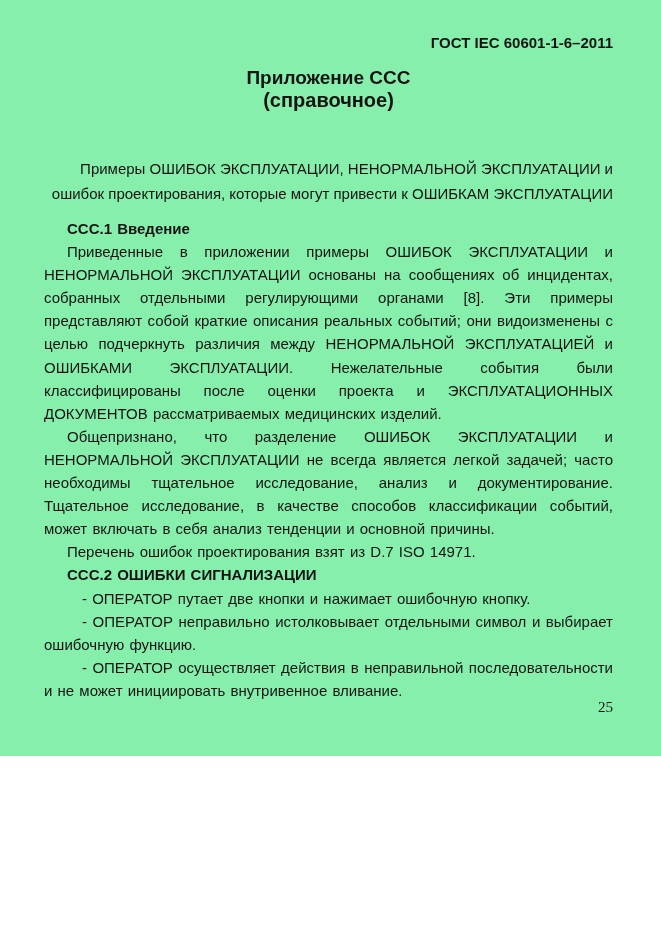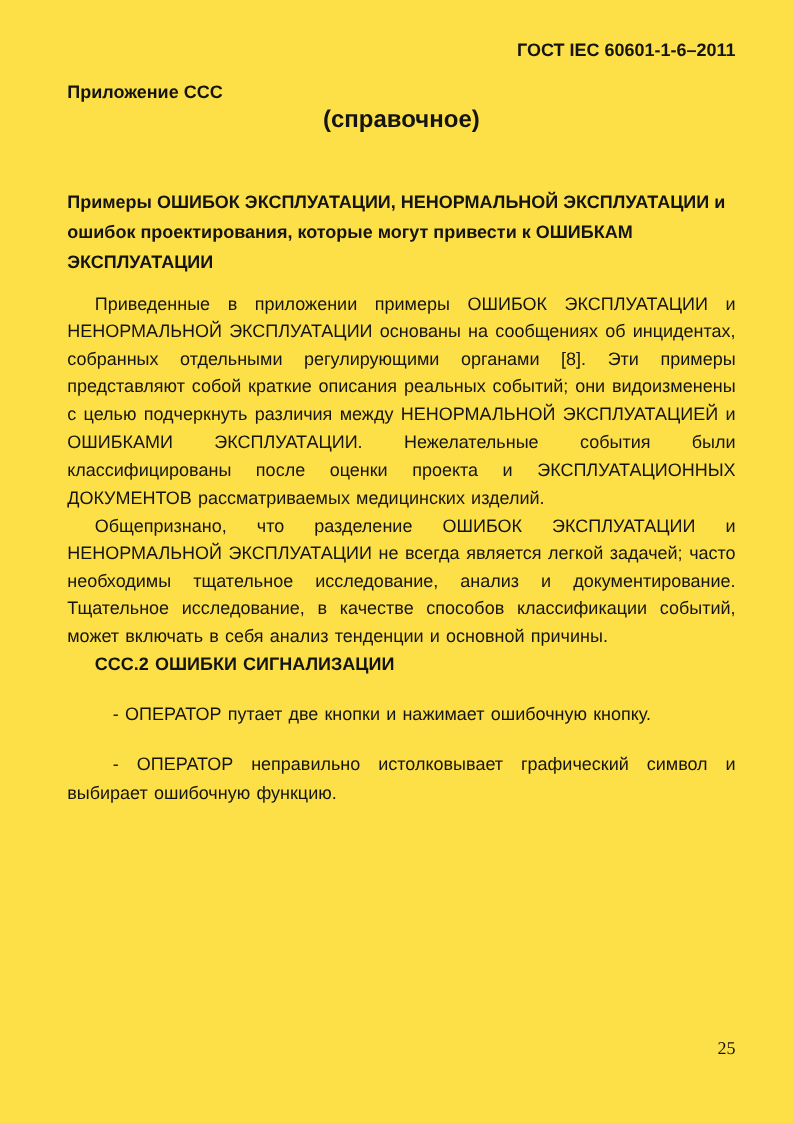--- a/index.html
+++ b/index.html
@@ -9,52 +9,52 @@
   }
   body {
     width: 661px;
     height: 936px;
     color: #141414;
     font-family: "Liberation Sans", sans-serif;
   }
   .page {
     position: relative;
     width: 661px;
-    height: 936px;
+    height: 756px;
     box-sizing: border-box;
-    padding: 31px 48px 0 56px;
-    background: #fde047;
+    padding: 31px 48px 0 44px;
+    background: #86efac;
     overflow: hidden;
   }
   .doc-header {
     font-size: 15px;
     line-height: 23px;
     font-weight: bold;
     text-align: right;
     white-space: nowrap;
   }
   .annex-label {
     margin-top: 12px;
-    font-size: 15px;
+    font-size: 19px;
     line-height: 23px;
     font-weight: bold;
-    text-align: left;
+    text-align: center;
   }
   .annex-type {
     font-size: 20px;
     line-height: 23px;
     font-weight: bold;
     text-align: center;
   }
   .main-title {
     margin: 44px 0 0 0;
     font-size: 15px;
     line-height: 25px;
-    font-weight: bold;
-    text-align: left;
+    font-weight: normal;
+    text-align: right;
   }
   .body-text {
     margin-top: 11px;
     font-size: 15px;
     line-height: 23.1px;
     text-align: justify;
     word-spacing: 1px;
   }
   .body-text h2 {
     margin: 0;
@@ -63,58 +63,60 @@
     font-weight: bold;
     text-indent: 23px;
     text-align: left;
   }
   .body-text p {
     margin: 0;
     text-indent: 23px;
   }
   .body-text p.list-item {
     text-indent: 38px;
-    margin-top: 19px;
   }
   .page-number {
     position: absolute;
     right: 48px;
-    bottom: 53px;
+    bottom: 40px;
     font-family: "Liberation Serif", serif;
     font-size: 15px;
     line-height: 18px;
   }
 </style>
 </head>
 <body>
 
 <div class="page">
 
   <div class="doc-header">ГОСТ IEC 60601-1-6–2011</div>
 
   <div class="annex-label">Приложение ССС</div>
 
   <div class="annex-type">(справочное)</div>
 
   <div class="main-title">Примеры ОШИБОК ЭКСПЛУАТАЦИИ, НЕНОРМАЛЬНОЙ ЭКСПЛУАТАЦИИ и ошибок проектирования, которые могут привести к ОШИБКАМ ЭКСПЛУАТАЦИИ</div>
 
   <div class="body-text">
 
+    <h2>ССС.1 Введение</h2>
 
     <p>Приведенные в приложении примеры ОШИБОК ЭКСПЛУАТАЦИИ и НЕНОРМАЛЬНОЙ ЭКСПЛУАТАЦИИ основаны на сообщениях об инцидентах, собранных отдельными регулирующими органами [8]. Эти примеры представляют собой краткие описания реальных событий; они видоизменены с целью подчеркнуть различия между НЕНОРМАЛЬНОЙ ЭКСПЛУАТАЦИЕЙ и ОШИБКАМИ ЭКСПЛУАТАЦИИ. Нежелательные события были классифицированы после оценки проекта и ЭКСПЛУАТАЦИОННЫХ ДОКУМЕНТОВ рассматриваемых медицинских изделий.</p>
 
     <p>Общепризнано, что разделение ОШИБОК ЭКСПЛУАТАЦИИ и НЕНОРМАЛЬНОЙ ЭКСПЛУАТАЦИИ не всегда является легкой задачей; часто необходимы тщательное исследование, анализ и документирование. Тщательное исследование, в качестве способов классификации событий, может включать в себя анализ тенденции и основной причины.</p>
 
+    <p>Перечень ошибок проектирования взят из D.7 ISO 14971.</p>
 
     <h2>ССС.2 ОШИБКИ СИГНАЛИЗАЦИИ</h2>
 
     <p class="list-item">- ОПЕРАТОР путает две кнопки и нажимает ошибочную кнопку.</p>
 
-    <p class="list-item">- ОПЕРАТОР неправильно истолковывает графический символ и выбирает ошибочную функцию.</p>
+    <p class="list-item">- ОПЕРАТОР неправильно истолковывает отдельными символ и выбирает ошибочную функцию.</p>
 
+    <p class="list-item">- ОПЕРАТОР осуществляет действия в неправильной последовательности и не может инициировать внутривенное вливание.</p>
 
 
 
   </div>
 
   <div class="page-number">25</div>
 
 </div>
 
 </body></html>

